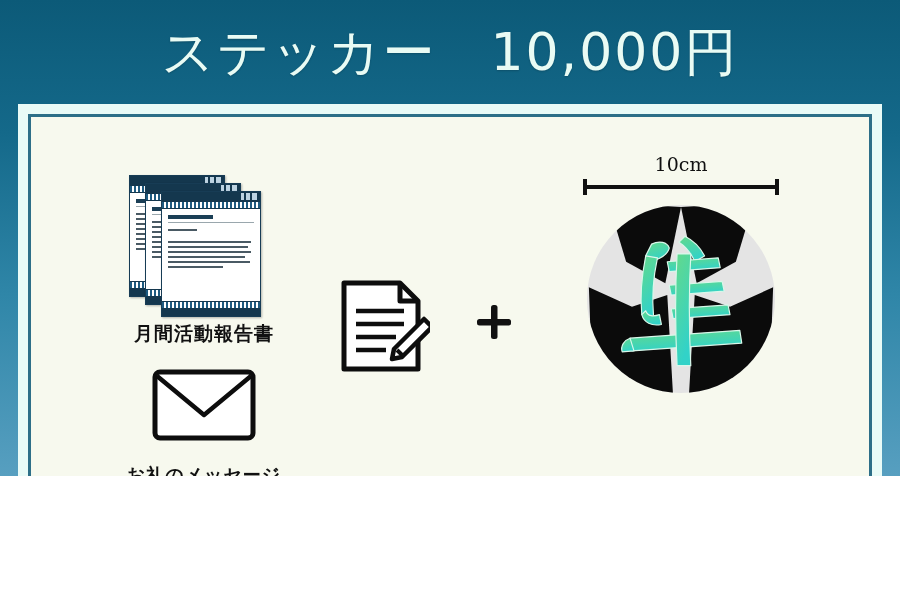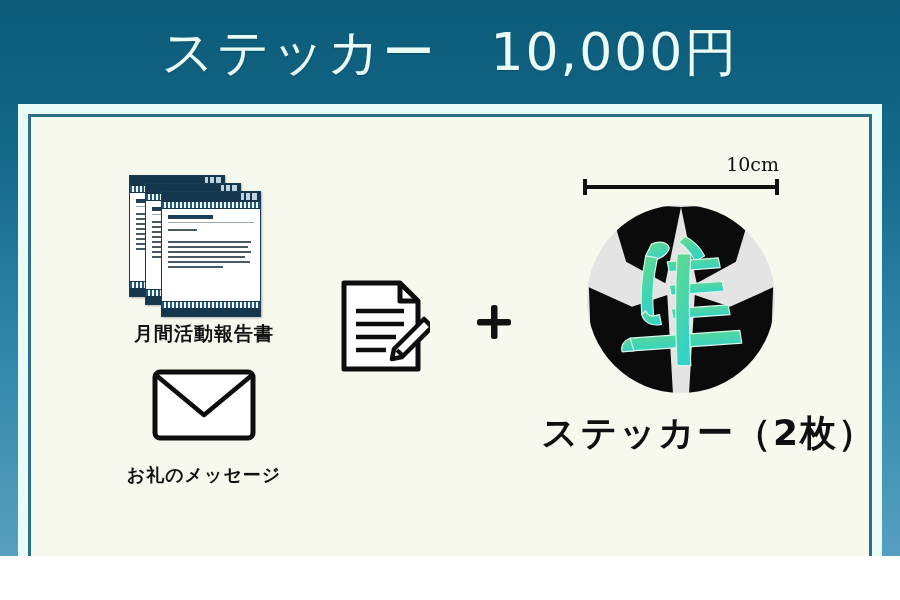--- a/index.html
+++ b/index.html
@@ -9,21 +9,21 @@
   body {
     width: 900px;
     height: 600px;
     overflow: hidden;
     font-family: "Liberation Sans", sans-serif;
   }
 
   #poster {
     position: relative;
     width: 900px;
-    height: 556px;
+    height: 476px;
     background: linear-gradient(180deg, #0c5a78 0%, #14698a 28%, #2f86a8 62%, #579fc0 100%);
     overflow: hidden;
   }
 
   
   #title-bar {
     position: absolute;
     left: 0;
     top: 12px;
     width: 900px;
@@ -206,21 +206,21 @@
     font-family: "DejaVu Sans", "Liberation Sans", sans-serif;
     text-align: center;
   }
 
   
   #sticker-block {
     position: absolute;
     left: 455px;
     top: 36px;
     width: 390px;
-    text-align: right;
+    text-align: center;
   }
   #measure {
     position: relative;
     width: 196px;
     margin: 0 auto;
   }
   #measure-label {
     font-family: "DejaVu Serif", "Liberation Serif", serif;
     font-size: 19px;
     color: #111;
@@ -428,18 +428,17 @@
 
               <path d="M48 140 L160 132 L162 145 L50 153 Z"></path>
 
               <path d="M48 140 C42 142 38 148 40 154 L52 153 Z"></path>
 
               <path d="M96 54 C94 90 94 128 96 168 L110 168 C108 128 108 90 110 54 Z"></path>
             </g>
           </svg>
         </div>
 
-        <div id="sticker-caption">ステッカー（2枚）</div>
       </div>
 
     </div>
   </div>
 </div>
 
 </body></html>

